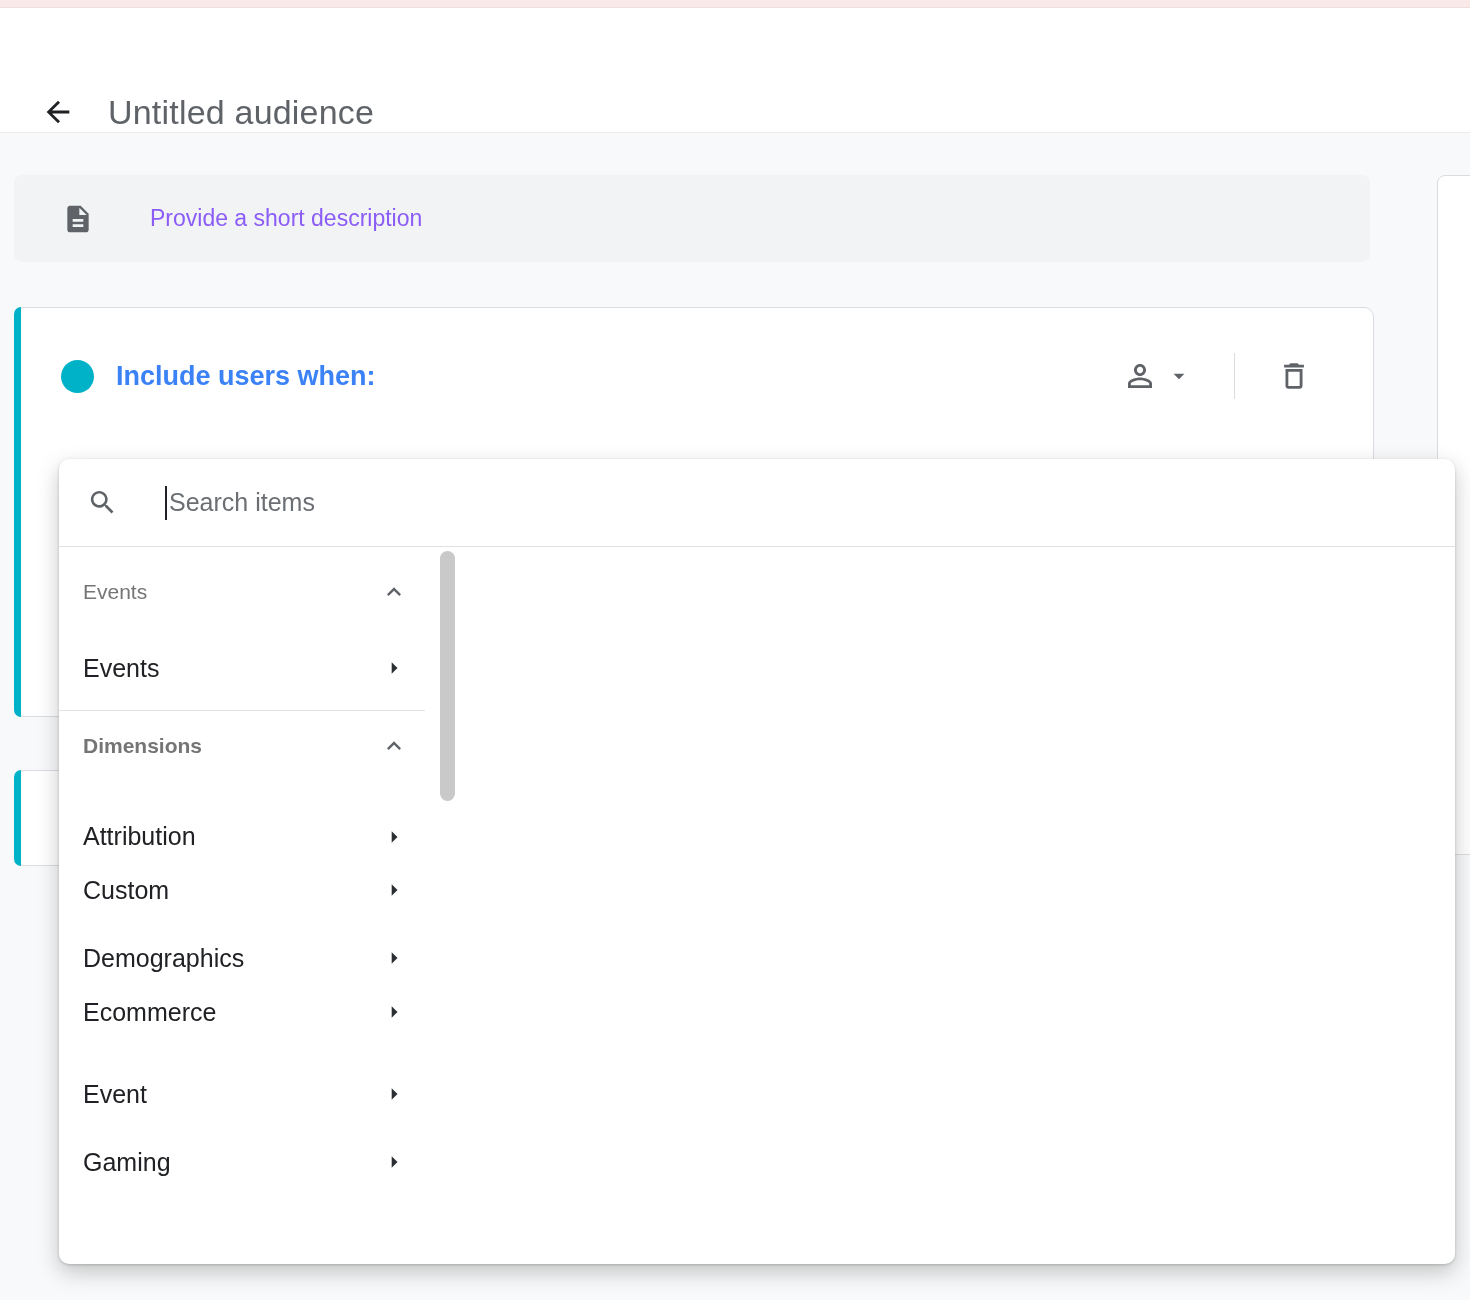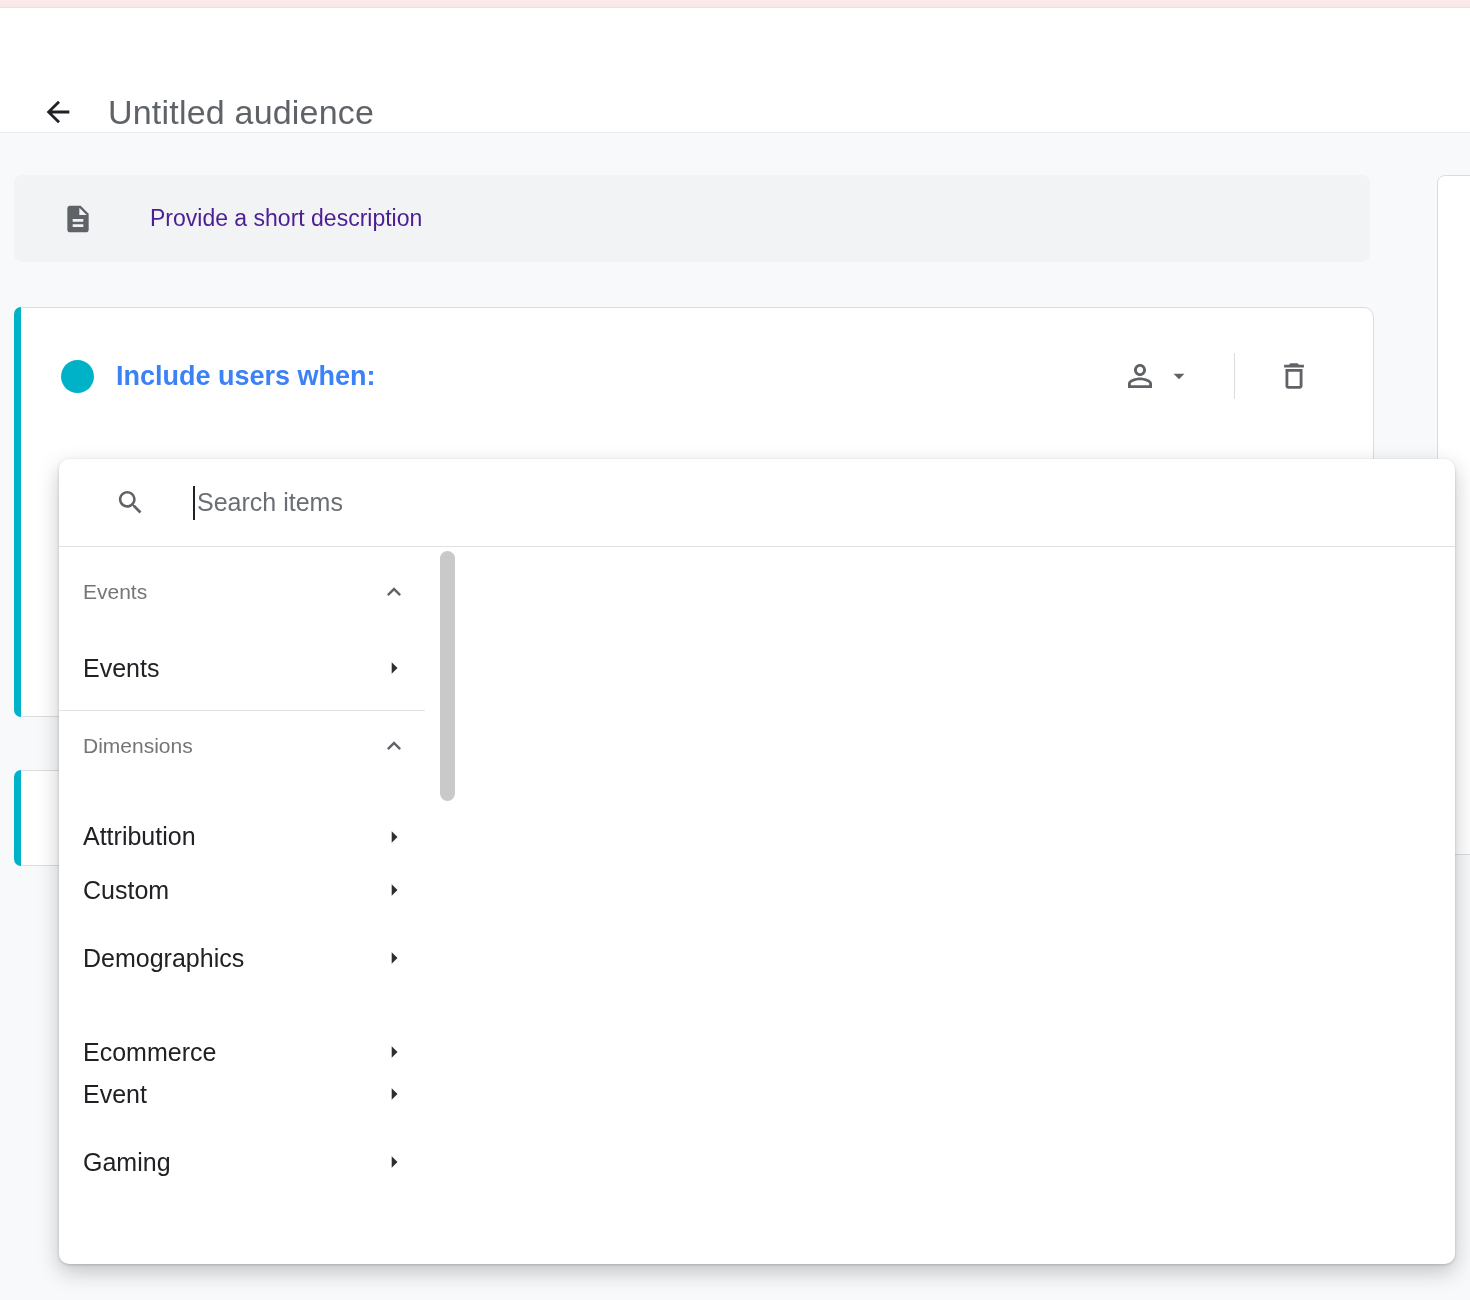--- a/index.html
+++ b/index.html
@@ -14,21 +14,21 @@
   
   .topbar { position:absolute; top:8px; left:0; right:0; height:125px; background:#ffffff; border-bottom:1px solid #ececec; display:flex; align-items:flex-end; }
   .back-btn { margin-left:38px; width:40px; height:40px; display:flex; align-items:center; justify-content:center; cursor:pointer; }
   .back-btn svg { width:34px; height:34px; fill:#202124; }
   .page-title { margin-left:30px; font-size:34px; font-weight:400; color:#5f6368; letter-spacing:0.2px; }
 
   
   .desc-field { position:absolute; left:14px; top:175px; width:1356px; height:87px; background:#f1f3f4; border-radius:8px; display:flex; align-items:center; cursor:text; }
   .desc-icon { margin-left:48px; width:32px; height:32px; }
   .desc-icon svg { width:32px; height:32px; fill:#5f6368; }
-  .desc-text { margin-left:56px; font-size:23px; color:#4c1d95; }
+  .desc-text { margin-left:56px; font-size:23px; color:#8b5cf6; }
 
   
   .summary-panel { position:absolute; left:1437px; top:175px; width:60px; height:680px; background:#ffffff; border:1px solid #dadce0; border-radius:8px; }
 
   
   .include-card { position:absolute; left:14px; top:307px; width:1360px; height:410px; background:#ffffff; border:1px solid #dadce0; border-radius:10px; }
   .accent-edge { position:absolute; left:-1px; top:-1px; bottom:-1px; width:7px; background:var(--accent,#00b2c7); border-radius:10px 0 0 10px; }
   .include-head { position:absolute; left:46px; top:37px; height:62px; display:flex; align-items:center; }
   .include-dot { width:33px; height:33px; border-radius:50%; background:var(--accent,#00b2c7); }
   .include-title { margin-left:22px; font-size:27px; font-weight:600; color:#3b82f6; }
@@ -39,21 +39,21 @@
   .v-divider { width:1px; height:46px; background:#dadce0; margin:0 42px; }
   .trash-btn { width:34px; height:34px; cursor:pointer; }
   .trash-btn svg { width:34px; height:34px; fill:#5f6368; }
 
   
   .condition-card { position:absolute; left:14px; top:770px; width:1360px; height:96px; background:#ffffff; border:1px solid #dadce0; border-radius:10px; }
 
   
   .menu-panel { position:absolute; left:59px; top:459px; width:1396px; height:805px; background:#ffffff; border-radius:10px;
     box-shadow:0 1px 3px rgba(0,0,0,.18), 0 8px 22px rgba(0,0,0,.22); z-index:5; }
-  .search-row { height:88px; border-bottom:1px solid #e0e0e0; display:flex; align-items:center; padding-left:56px; }
+  .search-row { height:88px; border-bottom:1px solid #e0e0e0; display:flex; align-items:center; padding-left:28px; }
   .search-icon svg { width:31px; height:31px; fill:#5f6368; display:block; }
   .text-caret { width:2px; height:34px; background:#202124; margin-left:47px; }
   .search-input { flex:1; border:none; outline:none; font-size:25px; font-family:"Liberation Sans", sans-serif; color:#202124; background:transparent; margin-left:2px; padding:0; }
   .search-input::placeholder { color:#6b6f73; opacity:1; }
 
   .menu-body { position:relative; height:716px; }
   .m-row { position:absolute; left:0; width:367px; height:58px; display:flex; align-items:center; justify-content:space-between; padding:0 18px 0 24px; cursor:pointer;gap:20px; }
   .section-label { font-size:21px; color:#757575; }
   .item-label { font-size:25px; color:#202124; }
   .chev svg { width:28px; height:28px; fill:#5f6368; display:block; }
@@ -141,21 +141,21 @@
         <span class="item-label">Events</span>
         <span class="tri">
           <svg viewBox="0 0 24 24">
               <path d="M10 17l5-5-5-5v10z"></path>
             </svg>
         </span>
       </div>
 
       <div class="col-divider"></div>
 
-      <div class="m-row" style="top:170px;">
+      <div class="m-row" style="top:170px;font-weight:bold;">
         <span class="section-label">Dimensions</span>
         <span class="chev">
           <svg viewBox="0 0 24 24">
               <path d="M12 8l-6 6 1.41 1.41L12 10.83l4.59 4.58L18 14l-6-6z"></path>
             </svg>
         </span>
       </div>
 
       <div class="m-row" style="top:246px;align-items:flex-end;">
         <span class="item-label">Attribution</span>
@@ -174,21 +174,21 @@
           </span>
       </div>
       <div class="m-row" style="top:382px;">
         <span class="item-label">Demographics</span>
         <span class="tri">
             <svg viewBox="0 0 24 24">
               <path d="M10 17l5-5-5-5v10z"></path>
             </svg>
           </span>
       </div>
-      <div class="m-row" style="top:476px;">
+      <div class="m-row" style="top:436px;">
         <span class="item-label">Ecommerce</span>
         <span class="tri">
             <svg viewBox="0 0 24 24">
               <path d="M10 17l5-5-5-5v10z"></path>
             </svg>
           </span>
       </div>
       <div class="m-row" style="top:518px;">
         <span class="item-label">Event</span>
         <span class="tri">

